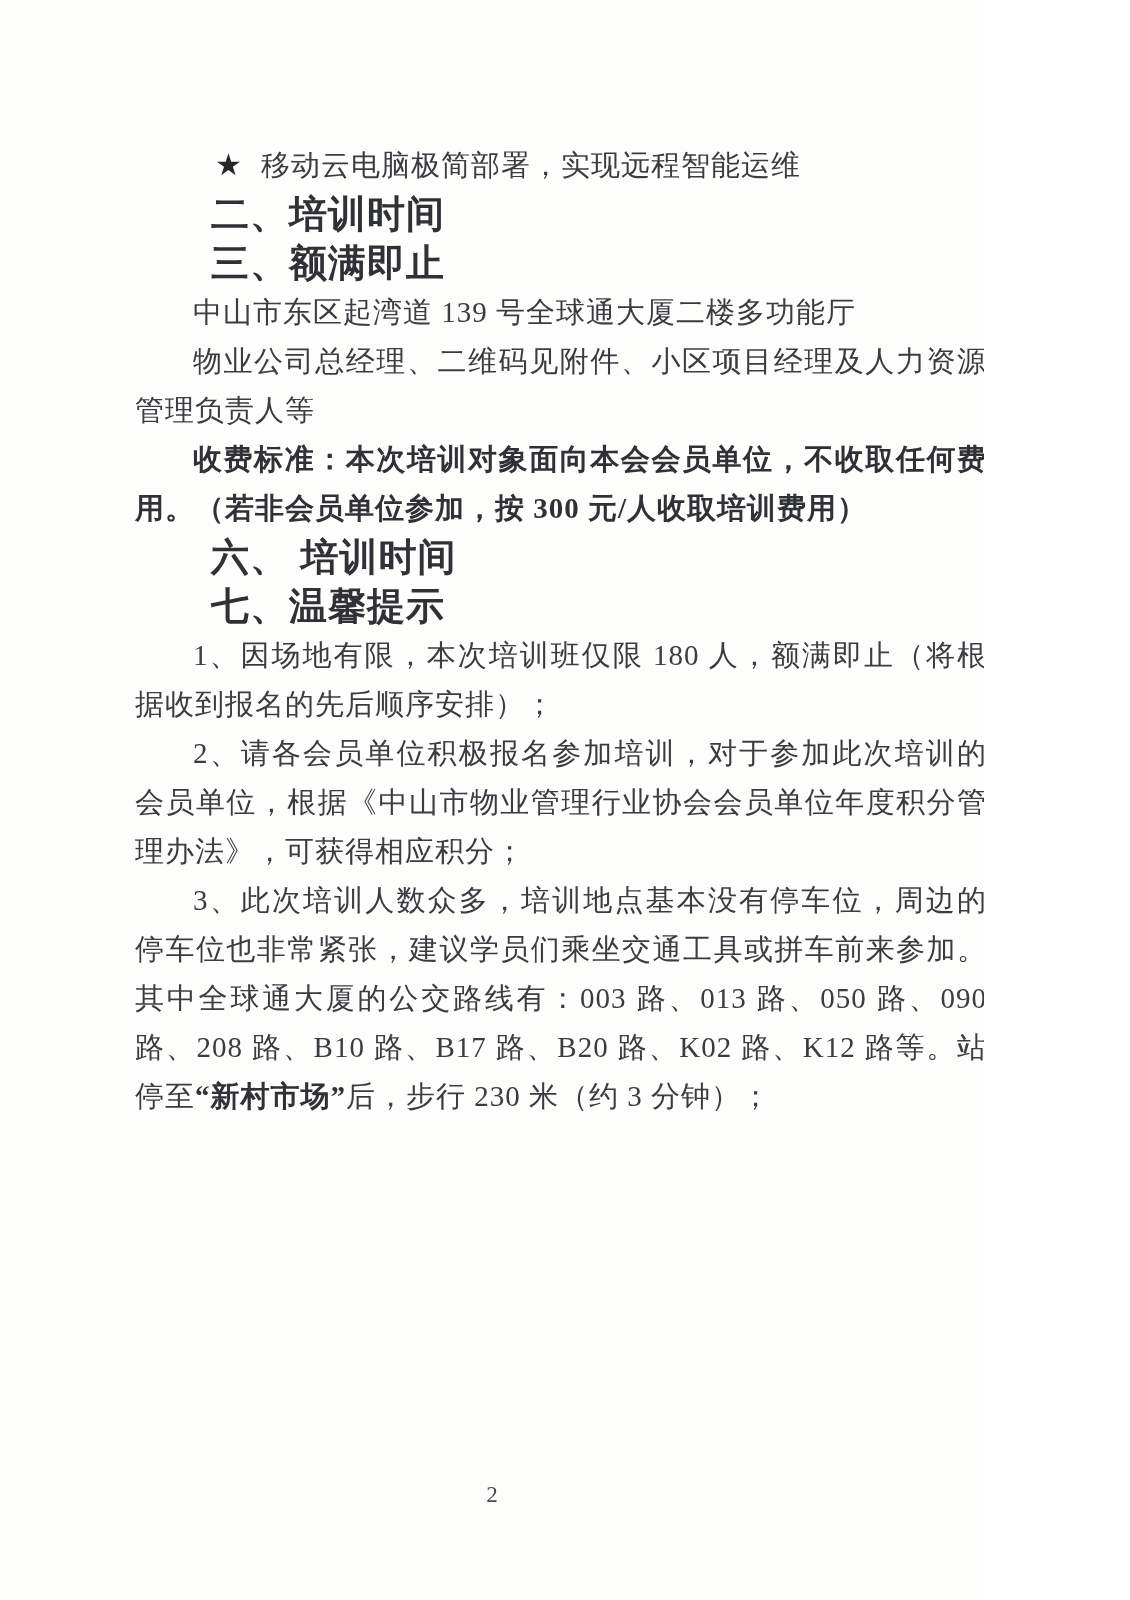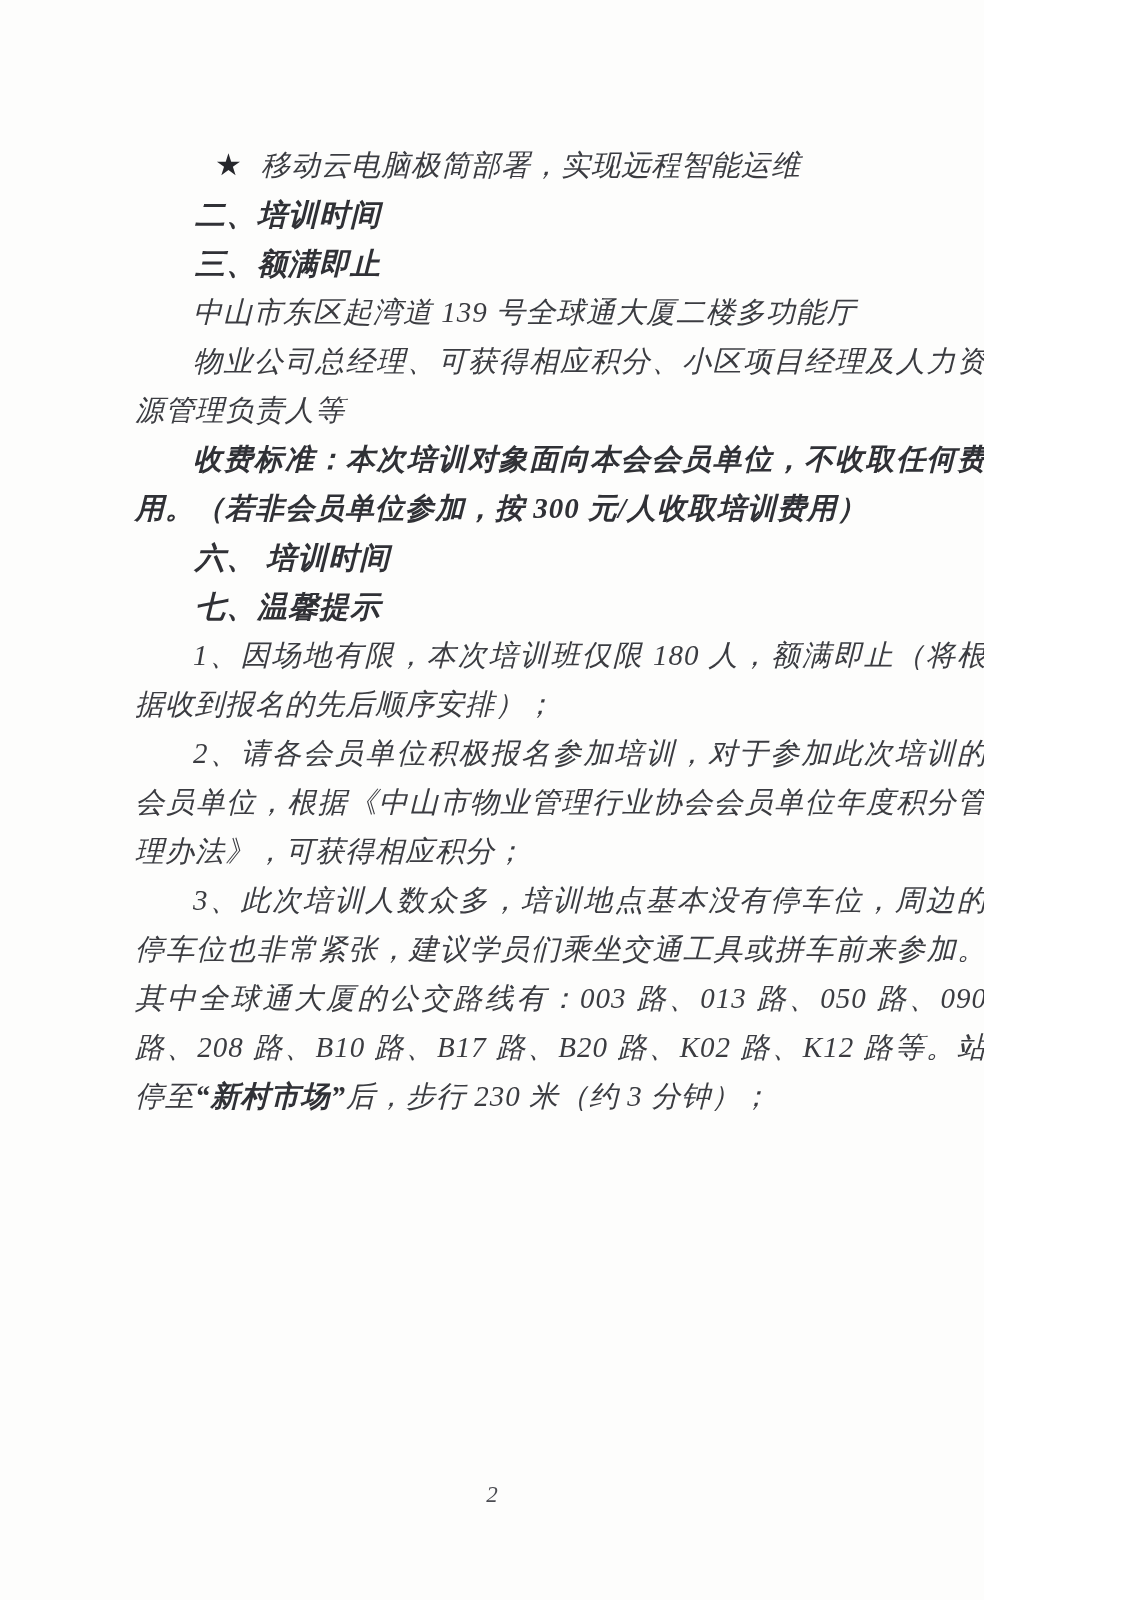--- a/index.html
+++ b/index.html
@@ -8,40 +8,39 @@
     background: #ffffff;
   }
   .page {
     position: relative;
     width: 984px;
     height: 1600px;
     background: #fdfdfc;
     overflow: hidden;
     font-family: "Liberation Serif", "DejaVu Serif", serif;
     color: #3b3c41;
-    font-style: italic;
   }
   .content {
     position: absolute;
     top: 140px;
     left: 135px;
     width: 852px;
   }
   .block {
     font-size: 29px;
     line-height: 49px;
     letter-spacing: 1px;
     margin: 0;
     text-align: justify;
     text-indent: 2em;
   }
   .block.heading {
     font-family: "Liberation Sans", "DejaVu Sans", sans-serif;
     font-weight: bold;
-    font-size: 30px;
+    font-size: 38px;
     color: #2e2f34;
     text-align: left;
     text-indent: 2em;
   }
   .block.star-item {
     text-indent: 0;
     padding-left: 80px;
     text-align: left;
   }
   .star-bullet {
@@ -72,21 +71,21 @@
 </style>
 </head>
 <body>
 
 <div class="page">
   <div class="content" id="doc-content">
       <div class="block star-item"><span class="star-bullet">★</span><span class="seg">移动云电脑极简部署，实现远程智能运维</span></div>
       <div class="block heading"><span class="seg-bold">二、培训时间</span></div>
       <div class="block heading"><span class="seg-bold">三、额满即止</span></div>
       <div class="block paragraph"><span class="seg">中山市东区起湾道 139 号全球通大厦二楼多功能厅</span></div>
-      <div class="block paragraph"><span class="seg">物业公司总经理、可获得相应积分、小区项目经理及人力资源管理负责人等</span></div>
+      <div class="block paragraph"><span class="seg">物业公司总经理、二维码见附件、小区项目经理及人力资源管理负责人等</span></div>
       <div class="block paragraph bold-para"><span class="seg-bold">收费标准：本次培训对象面向本会会员单位，不收取任何费用。（若非会员单位参加，按 300 元/人收取培训费用）</span></div>
       <div class="block heading"><span class="seg-bold">六、 培训时间</span></div>
       <div class="block heading"><span class="seg-bold">七、温馨提示</span></div>
       <div class="block paragraph"><span class="seg">1、因场地有限，本次培训班仅限 180 人，额满即止（将根据收到报名的先后顺序安排）；</span></div>
       <div class="block paragraph"><span class="seg">2、请各会员单位积极报名参加培训，对于参加此次培训的会员单位，根据《中山市物业管理行业协会会员单位年度积分管理办法》，可获得相应积分；</span></div>
       <div class="block paragraph"><span class="seg">3、此次培训人数众多，培训地点基本没有停车位，周边的停车位也非常紧张，建议学员们乘坐交通工具或拼车前来参加。其中全球通大厦的公交路线有：003 路、013 路、050 路、090 路、208 路、B10 路、B17 路、B20 路、K02 路、K12 路等。站停至</span><span class="seg-bold">“新村市场”</span><span class="seg">后，步行 230 米（约 3 分钟）；</span></div>
     </div>
   <div class="page-number">2</div>
 </div>
 

